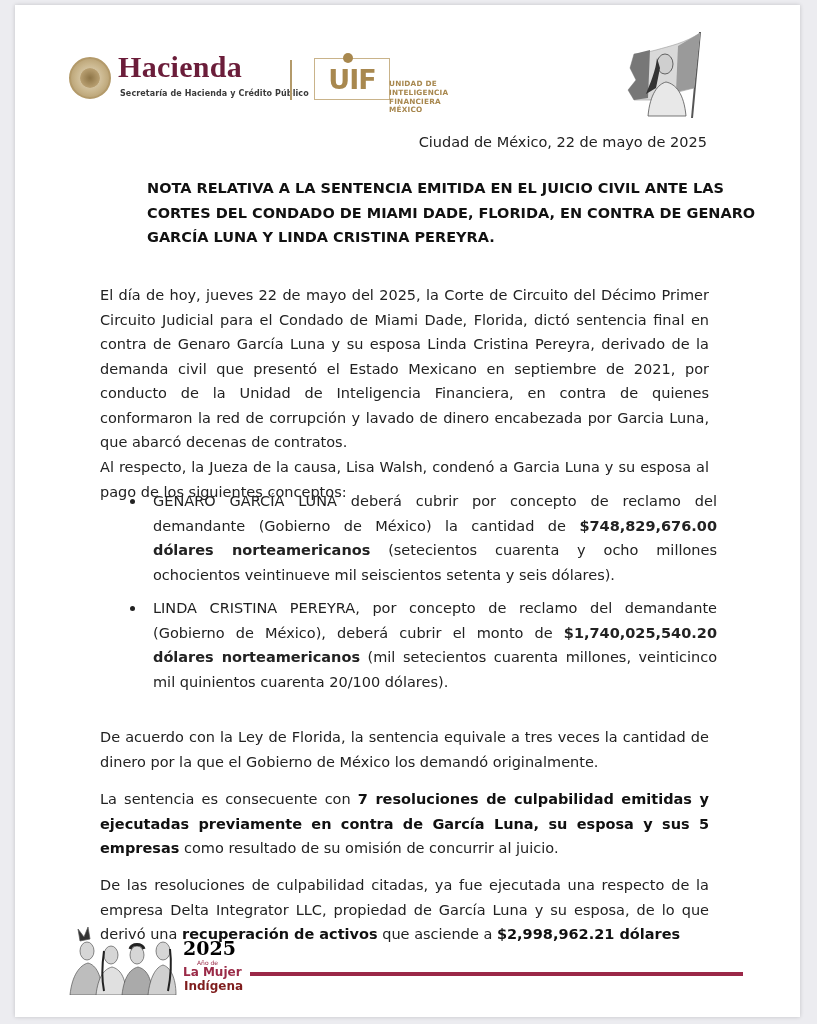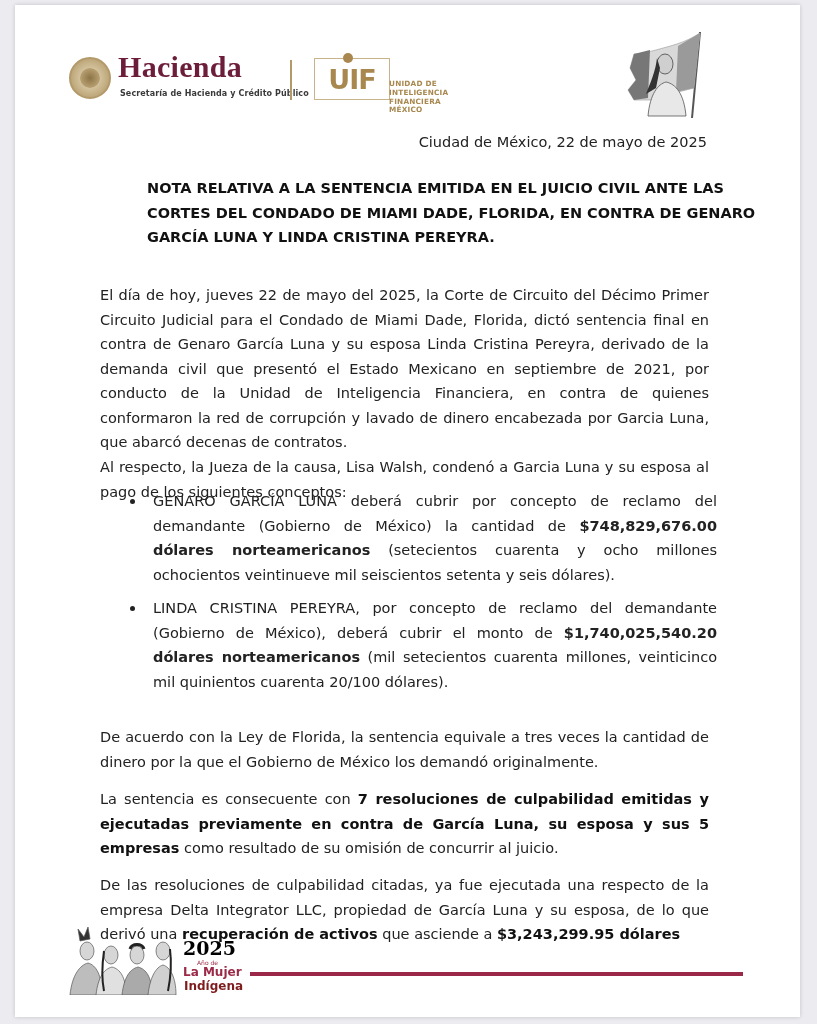--- a/index.html
+++ b/index.html
@@ -135,21 +135,21 @@
   </span>
 </div>
 
 <div class="para" style="top:700px;">De acuerdo con la Ley de Florida, la sentencia equivale a tres veces la cantidad de dinero por la que el Gobierno de México los demandó originalmente.</div>
 
 <div class="para" style="top:762px;">
   <span>La sentencia es consecuente con </span><b>7 resoluciones de culpabilidad emitidas y ejecutadas previamente en contra de García Luna, su esposa y sus 5 empresas</b><span> como resultado de su omisión de concurrir al juicio.</span>
 </div>
 
 <div class="para" style="top:848px;">
-  <span>De las resoluciones de culpabilidad citadas, ya fue ejecutada una respecto de la empresa Delta Integrator LLC, propiedad de García Luna y su esposa, de lo que derivó una </span><b>recuperación de activos</b><span> que asciende a </span><b>$3,243,299.95 dólares</b>
+  <span>De las resoluciones de culpabilidad citadas, ya fue ejecutada una respecto de la empresa Delta Integrator LLC, propiedad de García Luna y su esposa, de lo que derivó una </span><b>recuperación de activos</b><span> que asciende a </span><b>$2,998,962.21 dólares</b>
 </div>
 
 <svg class="women" viewBox="0 0 112 70">
   <g fill="#bdbdbd" stroke="#555" stroke-width="0.7">
     <path d="M4 70 C6 50, 14 40, 22 38 C30 40, 36 50, 36 70 Z"></path>
     <ellipse cx="21" cy="26" rx="7" ry="9" fill="#d6d6d6"></ellipse>
     <path d="M14 16 L12 4 L18 12 L22 2 L24 14 Z" fill="#333"></path>
     <path d="M30 70 C32 52, 38 44, 46 42 C54 44, 60 52, 60 70 Z" fill="#e0e0e0"></path>
     <ellipse cx="45" cy="30" rx="7" ry="9" fill="#d6d6d6"></ellipse>
     <path d="M38 26 C36 40, 36 56, 38 66" stroke="#222" stroke-width="2" fill="none"></path>

